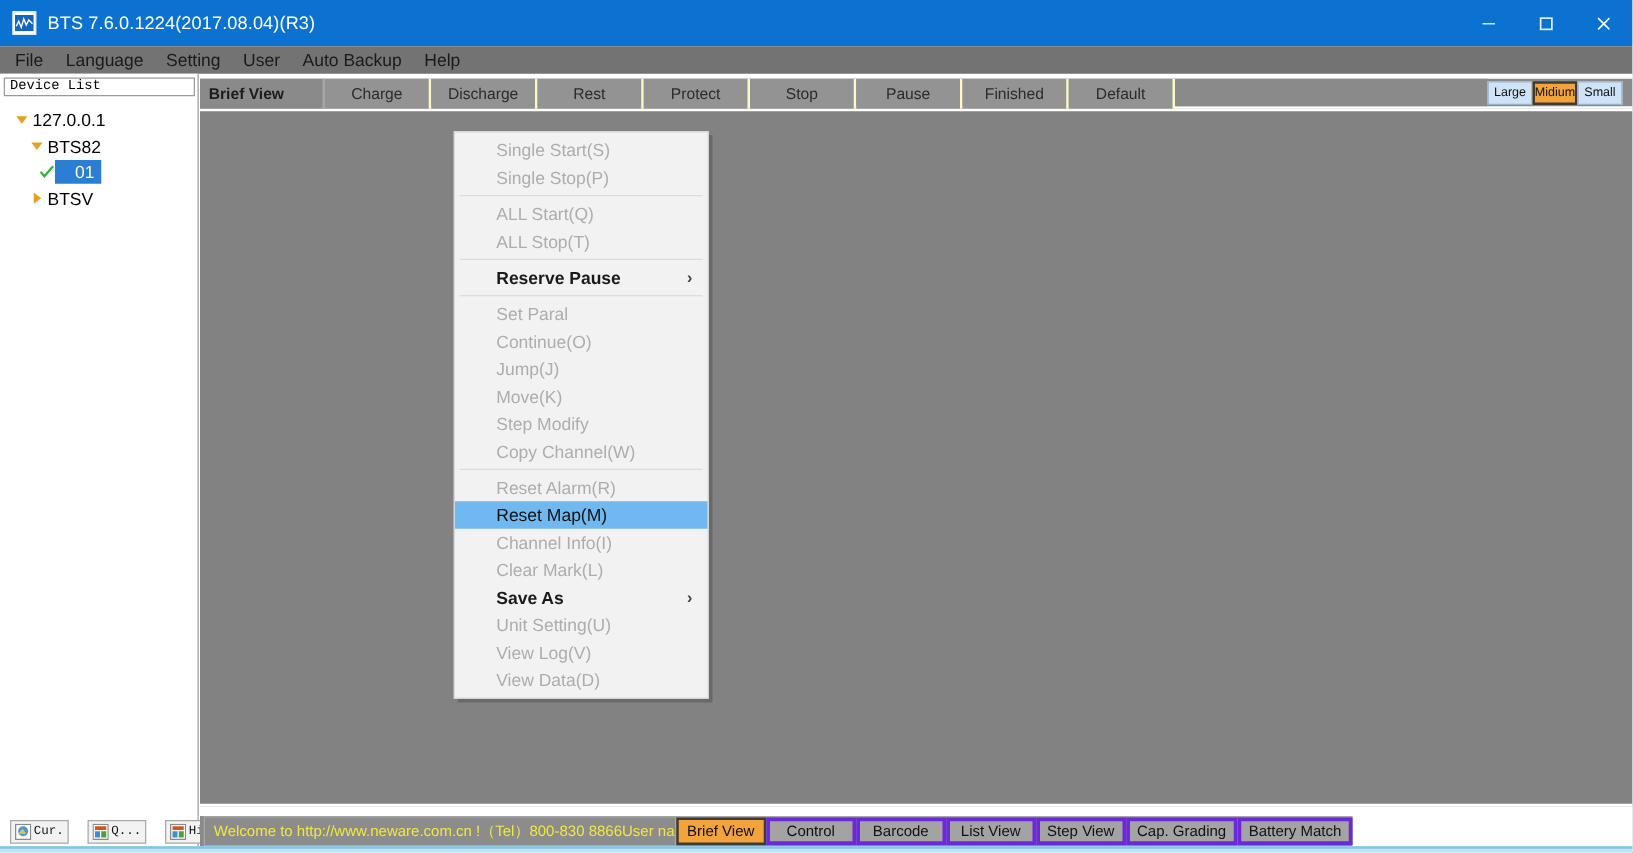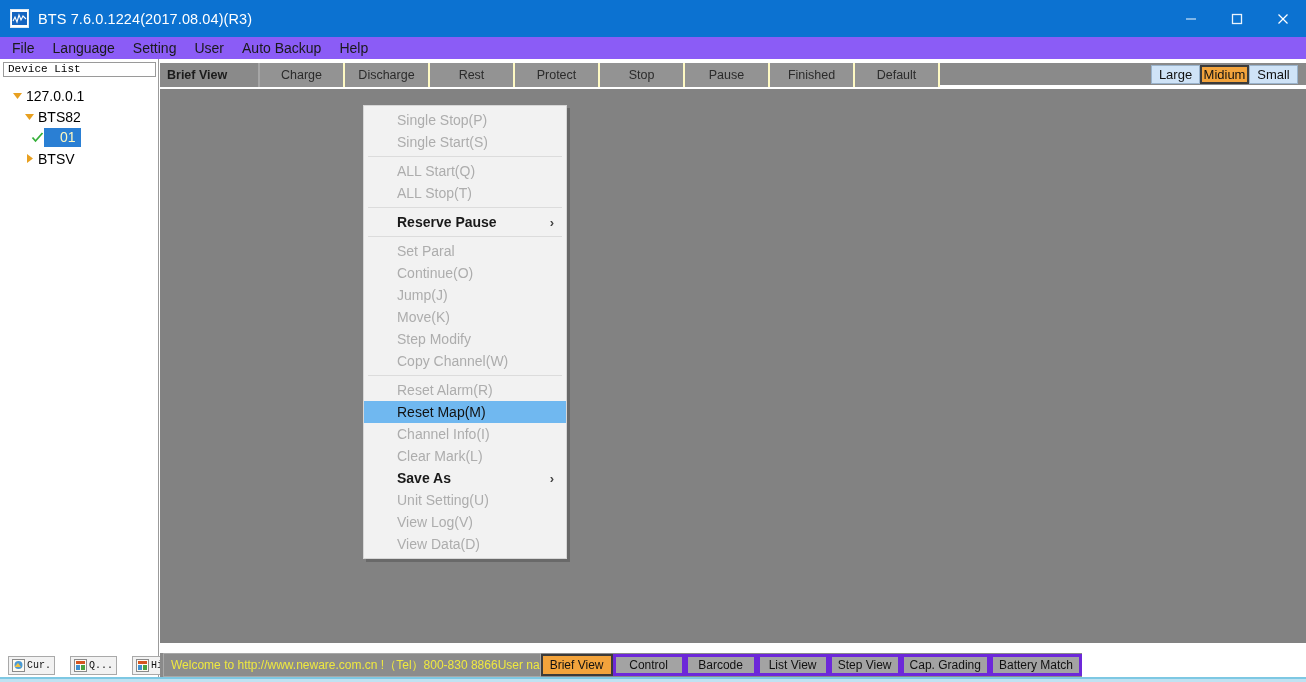--- a/index.html
+++ b/index.html
@@ -35,21 +35,21 @@
   }
   .winbtns { position: absolute; right: 0; top: 0; height: 37px; display: flex; }
   .winbtn {
     width: 46px; height: 37px; display: flex; align-items: center; justify-content: center;
   }
   .winbtn svg { display: block; }
 
   
   .menubar {
     position: absolute; left: 0; top: 37px; width: 1306px; height: 22px;
-    background: #8b5cf6;
+    background: #737373;
     display: flex; align-items: center;
     font-size: 14px; color: #1a1a1a;
   }
   .menubar .mi { padding: 1px 9px; white-space: nowrap; }
   .menubar .mi:first-child { margin-left: 3px; }
 
   
   .sidebar {
     position: absolute; left: 0; top: 59px; width: 159px; height: 594px;
     background: #ffffff;
@@ -105,23 +105,23 @@
     border-right: 2px solid #fef9c3;
     background: #939393;
   }
   .vtab.first {
     justify-content: flex-start; padding-left: 7px; font-weight: bold; color: #1c1c1c;
     width: 100px; background: #8a8a8a; border-right: 2px solid #a6a6a6;
   }
   .tabspacer { flex: 1 1 auto; background: #8a8a8a; }
   .sizebtns { display: flex; align-items: center; padding-right: 8px; gap: 0; }
   .sizebtn {
-    width: 49px; height: 19px;
-    display: flex; align-items: center; justify-content: center;
-    font-size: 13px; color: #111;
+    width: 36px; height: 19px;
+    display: flex; align-items: center; justify-content: center;
+    font-size: 10px; color: #111;
     background: #cfe3f7; border: 1px solid #9ab3cc;
   }
   .sizebtn.active {
     background: #f2a33c; border: 2px solid #3b3b3b; font-weight: normal;
   }
 
   
   .canvas {
     position: absolute; left: 160px; top: 89px; width: 1146px; height: 556px;
     background: #828282;
@@ -321,22 +321,22 @@
     <div class="sizebtns">
       <div class="sizebtn">Large</div>
       <div class="sizebtn active">Midium</div>
       <div class="sizebtn">Small</div>
     </div>
   </div>
 
   <div class="canvas"></div>
 
   <div class="ctxmenu">
+    <div class="mitem">Single Start(S)</div>
     <div class="mitem">Single Stop(P)</div>
-    <div class="mitem">Single Start(S)</div>
     <div class="msep"></div>
     <div class="mitem">ALL Start(Q)</div>
     <div class="mitem">ALL Stop(T)</div>
     <div class="msep"></div>
     <div class="mitem enabled">
       <span>Reserve Pause</span>
       <span class="sub">›</span>
     </div>
     <div class="msep"></div>
     <div class="mitem">Set Paral</div>

